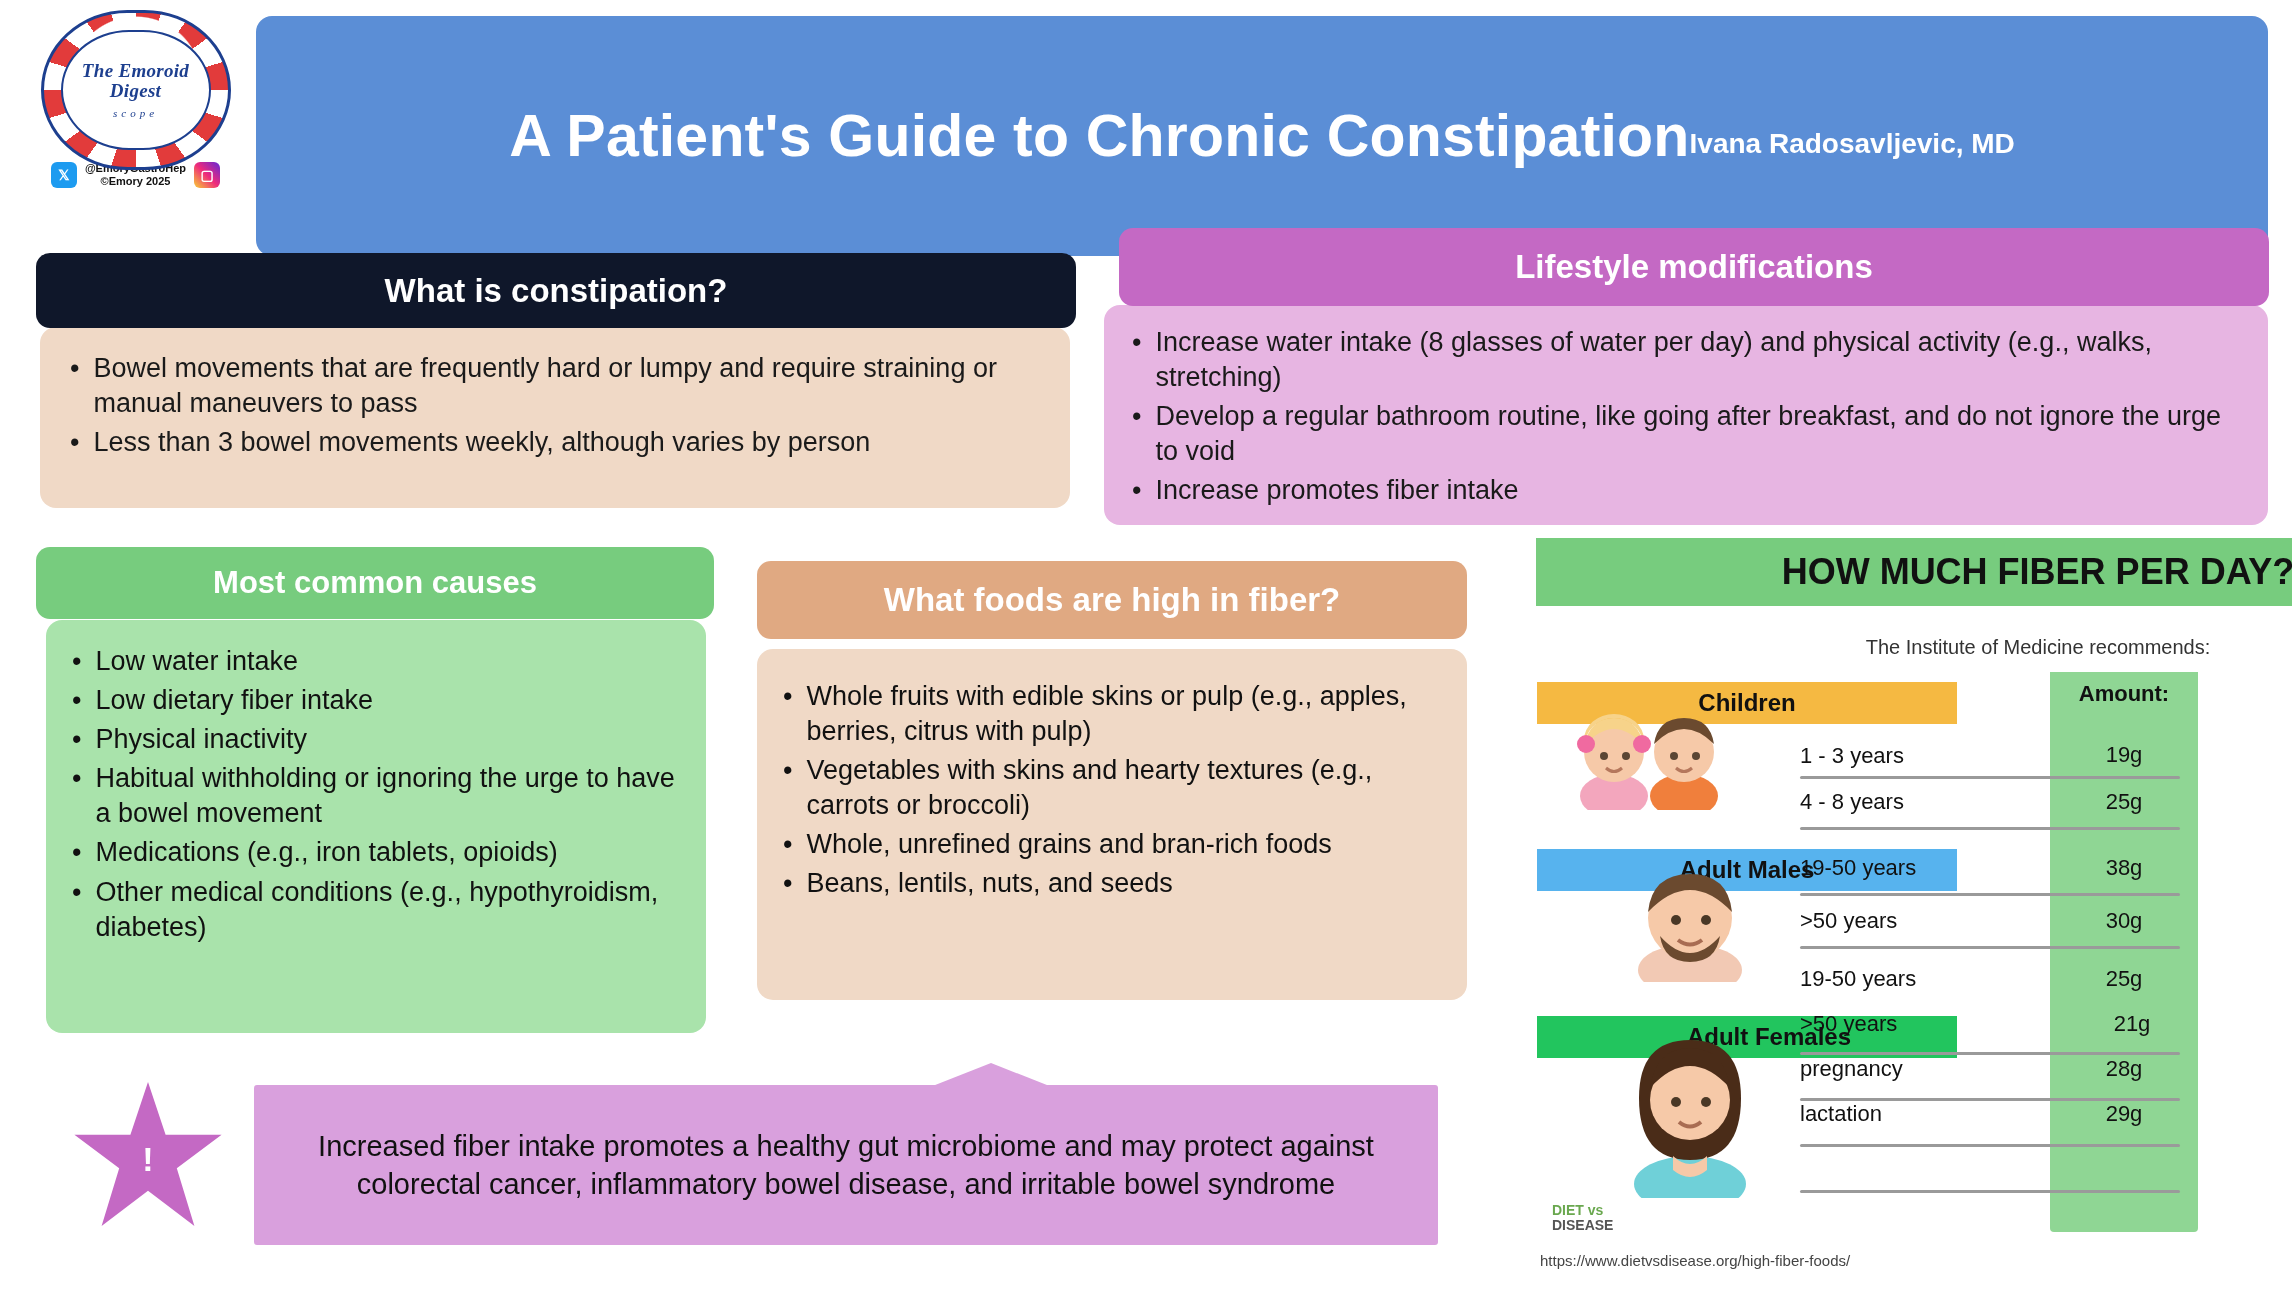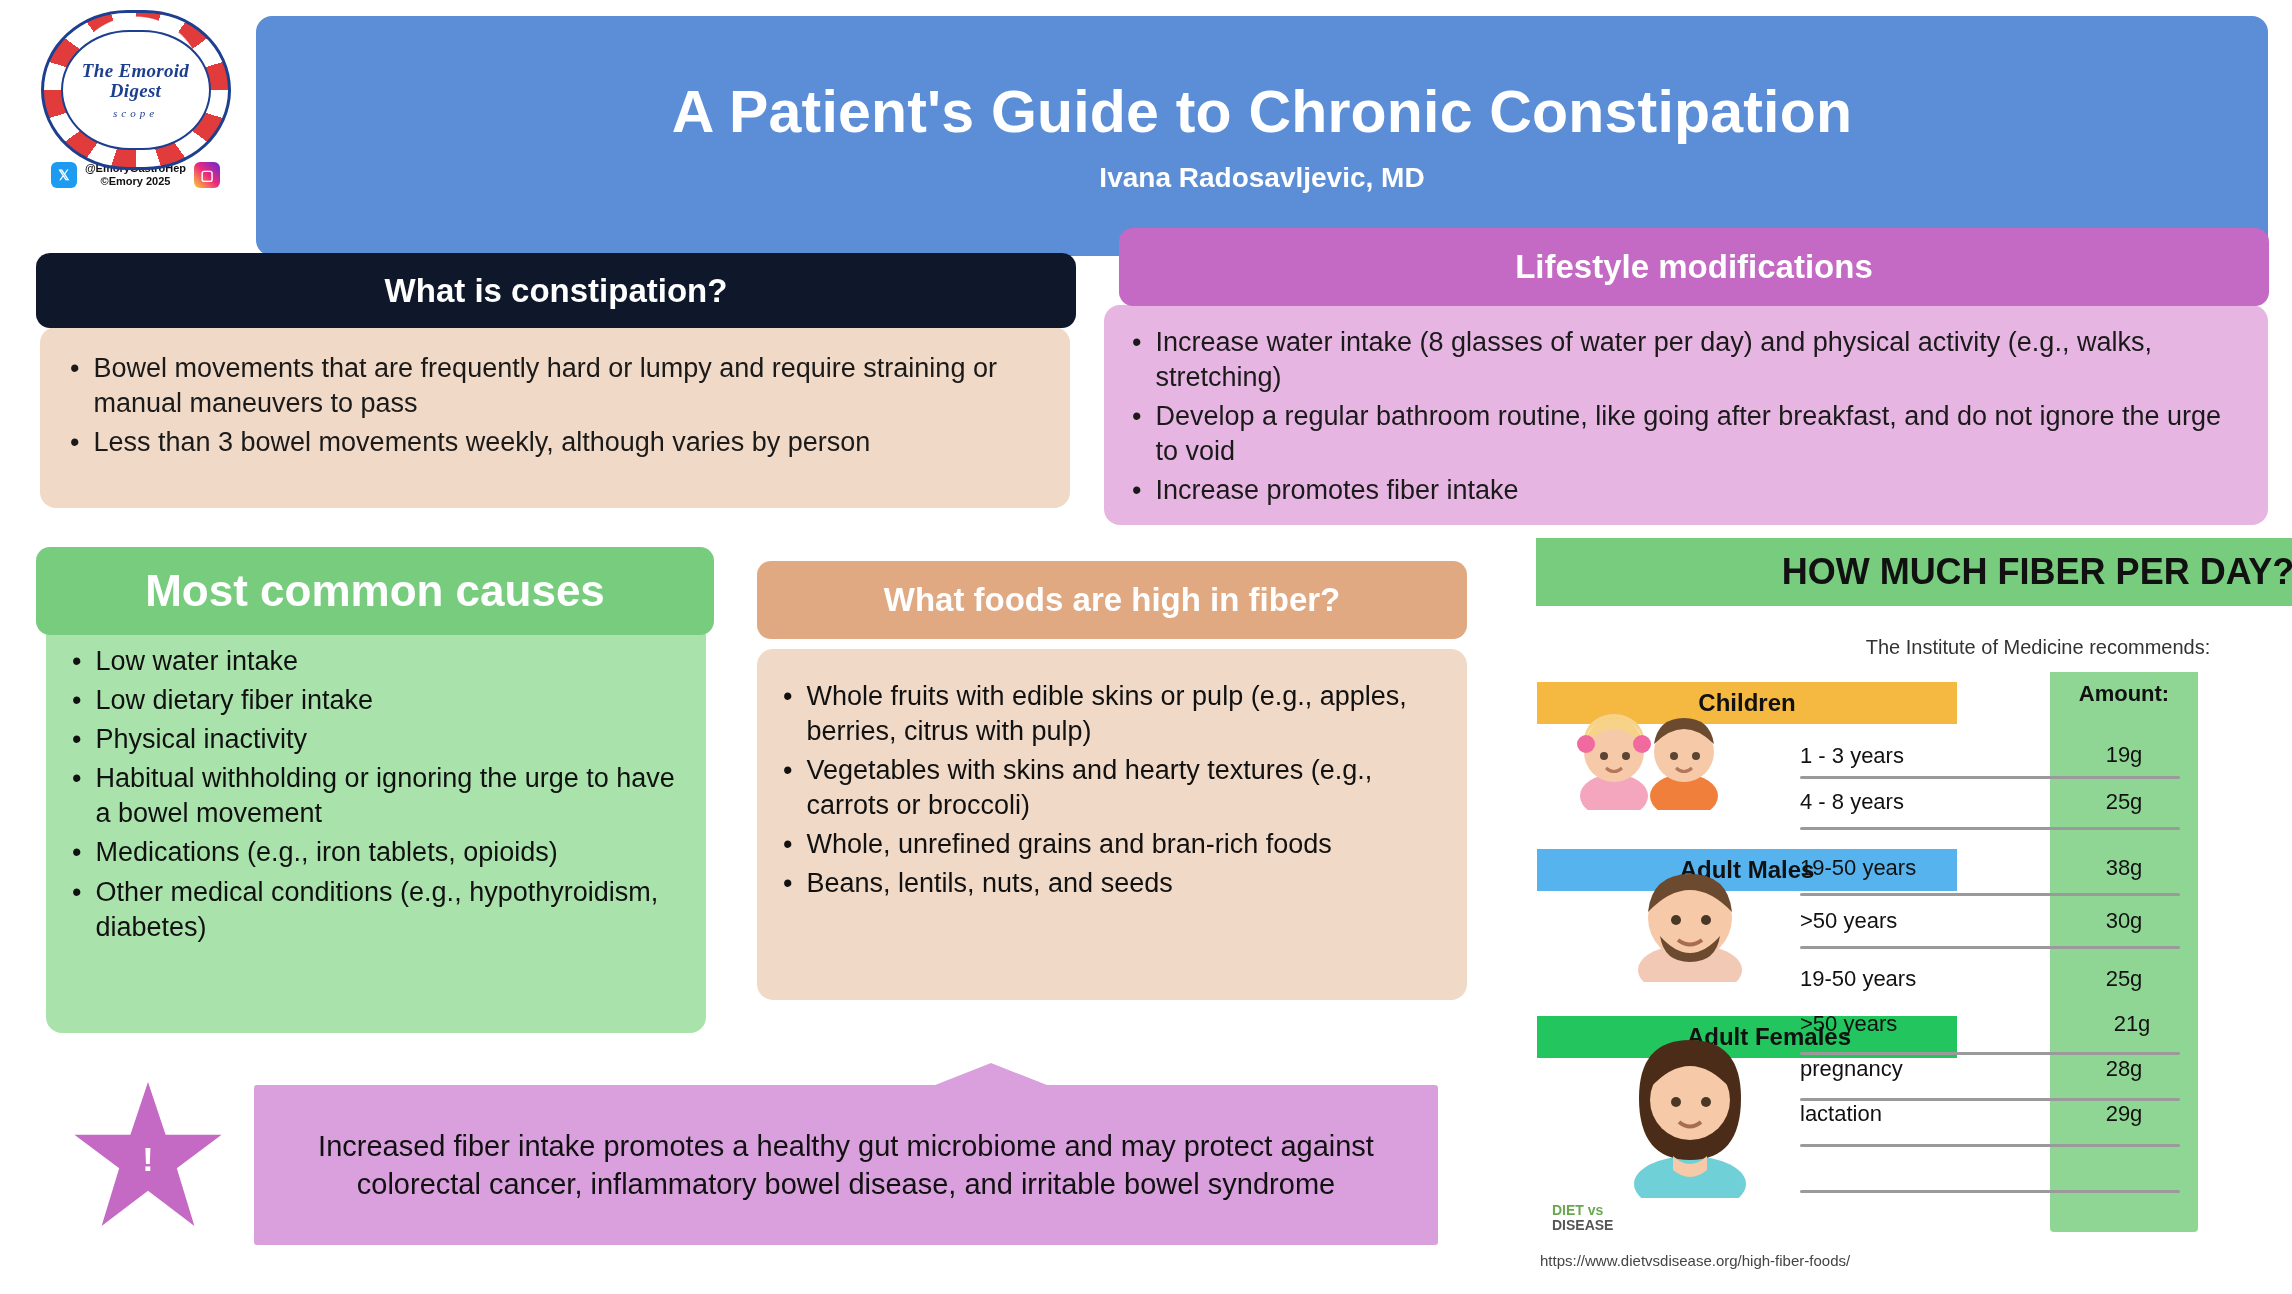--- a/index.html
+++ b/index.html
@@ -51,21 +51,21 @@
     display:inline-flex; align-items:center; justify-content:center;
     color:#fff; font-size:14px; font-weight:700;
   }
   .soc-icon.ig { background: linear-gradient(45deg,#f9ce34,#ee2a7b,#6228d7); }
   .soc-text { font-size:11px; font-weight:700; color:#111; line-height:1.2; text-align:center;}
 
   
   .title-banner {
     position:absolute; left:256px; top:16px; width:2012px; height:240px;
     background:#5b8ed6; border-radius:16px;
-    display:flex; flex-direction:column; align-items:center; justify-content:center;
+    display:flex; flex-direction:row; align-items:center; justify-content:center;
     color:#ffffff;
   }
   .title-main { font-size:59px; font-weight:700; letter-spacing:.2px; }
   .title-author { font-size:28px; font-weight:700; margin-top:16px; }
 
   
   .pill {
     border-radius:14px; display:flex; align-items:center; justify-content:center;
     color:#ffffff; font-weight:700; text-align:center;
   }
@@ -84,21 +84,21 @@
   .c1-head { position:absolute; left:36px; top:253px; width:1040px; height:75px; background:#0f172a; font-size:33px; }
   .c1-body { position:absolute; left:40px; top:327px; width:1030px; height:181px; background:#f0d9c6; padding:24px 30px 10px 30px; }
   .c1-body .txt, .c1-body .dot { font-size:27px; color:#1a1a1a; line-height:1.30; }
 
   
   .c2-head { position:absolute; left:1119px; top:228px; width:1150px; height:78px; background:#c469c4; font-size:33px; }
   .c2-body { position:absolute; left:1104px; top:305px; width:1164px; height:220px; background:#e7b5e2; padding:20px 28px 10px 28px; }
   .c2-body .txt, .c2-body .dot { font-size:27px; color:#1a1a1a; line-height:1.30; }
 
   
-  .c3-head { position:absolute; left:36px; top:547px; width:678px; height:88px; background:#77cc7e; font-size:44px; }
+  .c3-head { position:absolute; left:36px; top:547px; width:678px; height:72px; background:#77cc7e; font-size:31px; }
   .c3-body { position:absolute; left:46px; top:620px; width:660px; height:413px; background:#a9e3ab; padding:24px 26px 10px 26px; }
   .c3-body .txt, .c3-body .dot { font-size:27px; color:#111; line-height:1.30; }
 
   
   .c4-head { position:absolute; left:757px; top:561px; width:710px; height:78px; background:#e0a982; font-size:33px; }
   .c4-body { position:absolute; left:757px; top:649px; width:710px; height:351px; background:#f0d9c6; padding:30px 26px 10px 26px; }
   .c4-body .txt, .c4-body .dot { font-size:27px; color:#111; line-height:1.30; }
 
   
   .star {

